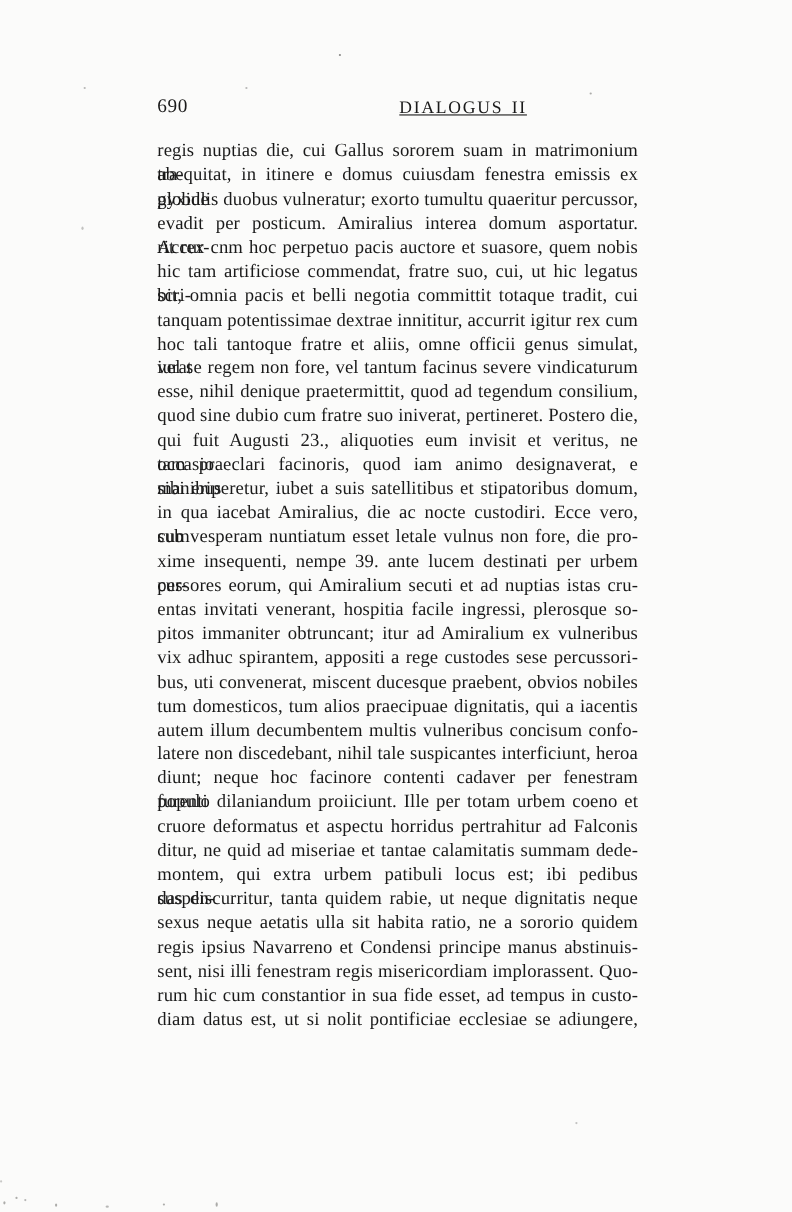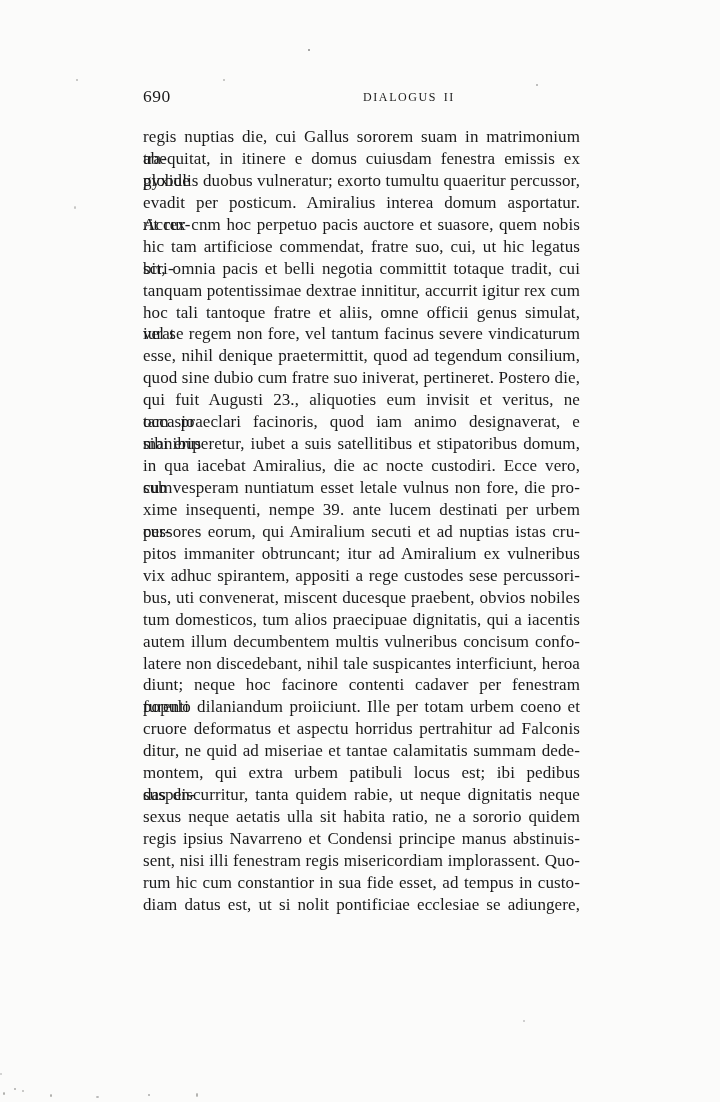--- a/index.html
+++ b/index.html
@@ -14,22 +14,23 @@
   .running-head{
     position:absolute;top:86px;left:143px;right:140px;
     height:24px;
   }
   .page-number{
     position:absolute;left:0;top:0;
     font-size:17.5px;letter-spacing:0.5px;
   }
   .head-title{
     position:absolute;left:220px;top:4px;
-    font-size:12px;letter-spacing:1.6px;
+    font-size:16px;letter-spacing:1.6px;
     word-spacing:2px;
+    text-decoration:underline;
   }
   .text-block{
     position:absolute;
     left:143px;top:126px;width:437px;
   }
   .line{
     text-align:justify;
     text-align-last:justify;
     font-size:17px;
     line-height:21.95px;
@@ -77,20 +78,21 @@
       <div class="line">vel se regem non fore, vel tantum facinus severe vindicaturum</div>
       <div class="line">esse, nihil denique praetermittit, quod ad tegendum consilium,</div>
       <div class="line">quod sine dubio cum fratre suo iniverat, pertineret. Postero die,</div>
       <div class="line">qui fuit Augusti 23., aliquoties eum invisit et veritus, ne occasio</div>
       <div class="line">tam praeclari facinoris, quod iam animo designaverat, e manibus</div>
       <div class="line">sibi eriperetur, iubet a suis satellitibus et stipatoribus domum,</div>
       <div class="line">in qua iacebat Amiralius, die ac nocte custodiri. Ecce vero, cum</div>
       <div class="line">sub vesperam nuntiatum esset letale vulnus non fore, die pro-</div>
       <div class="line">xime insequenti, nempe 39. ante lucem destinati per urbem per-</div>
       <div class="line">cussores eorum, qui Amiralium secuti et ad nuptias istas cru-</div>
+      <div class="line">entas invitati venerant, hospitia facile ingressi, plerosque so-</div>
       <div class="line">pitos immaniter obtruncant; itur ad Amiralium ex vulneribus</div>
       <div class="line">vix adhuc spirantem, appositi a rege custodes sese percussori-</div>
       <div class="line">bus, uti convenerat, miscent ducesque praebent, obvios nobiles</div>
       <div class="line">tum domesticos, tum alios praecipuae dignitatis, qui a iacentis</div>
       <div class="line">autem illum decumbentem multis vulneribus concisum confo-</div>
       <div class="line">latere non discedebant, nihil tale suspicantes interficiunt, heroa</div>
       <div class="line">diunt; neque hoc facinore contenti cadaver per fenestram furenti</div>
       <div class="line">populo dilaniandum proiiciunt.  Ille per totam urbem coeno et</div>
       <div class="line">cruore deformatus et aspectu horridus pertrahitur ad Falconis</div>
       <div class="line">ditur, ne quid ad miseriae et tantae calamitatis summam dede-</div>

